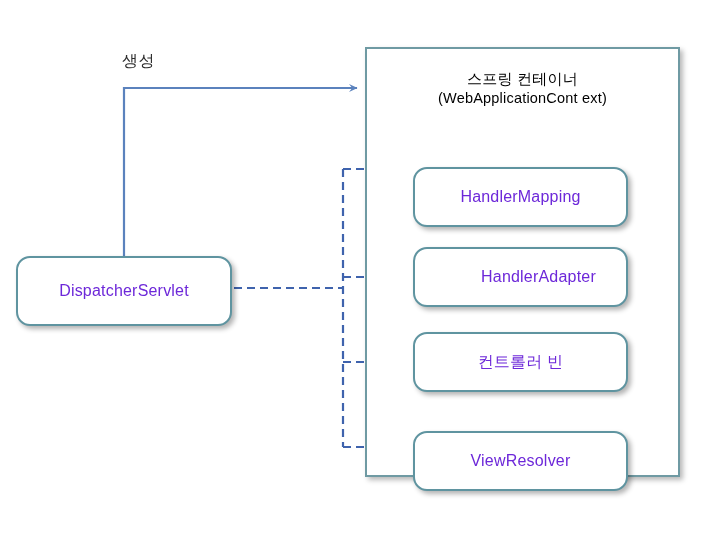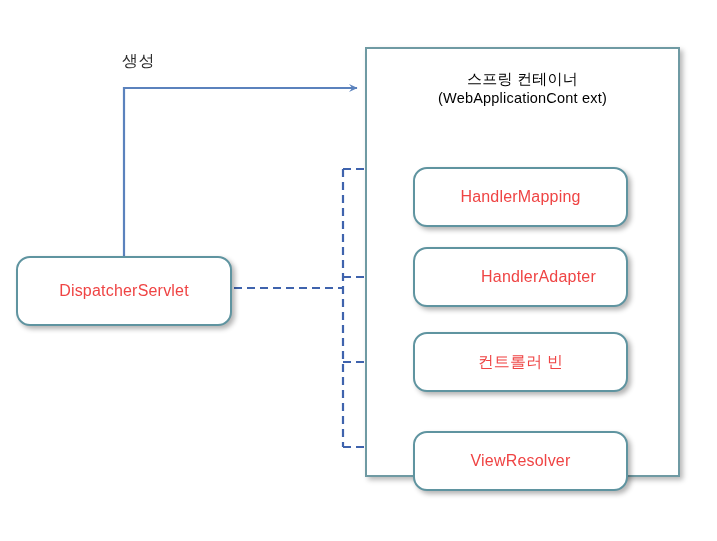--- a/index.html
+++ b/index.html
@@ -62,21 +62,21 @@
   .node {
     position: absolute;
     background: #ffffff;
     border: 2px solid #5f94a0;
     border-radius: 14px;
     box-sizing: border-box;
     box-shadow: 3px 3px 5px rgba(0,0,0,0.30);
     display: flex;
     align-items: center;
     justify-content: center;
-    color: #ef4444;
+    color: #6d28d9;
     font-size: 16px;
     letter-spacing: 0.2px;
   }
   .node-dispatcher {
     left: 16px;
     top: 256px;
     width: 216px;
     height: 70px;
   }
   .node-inner {

